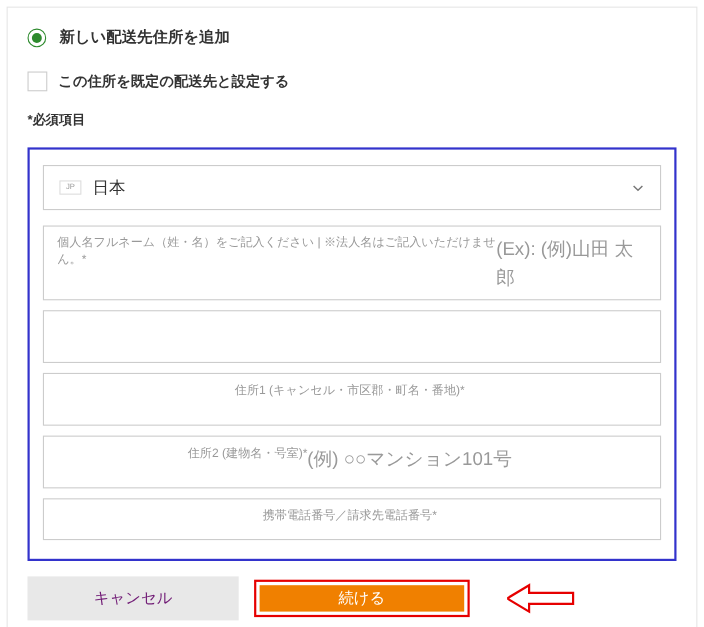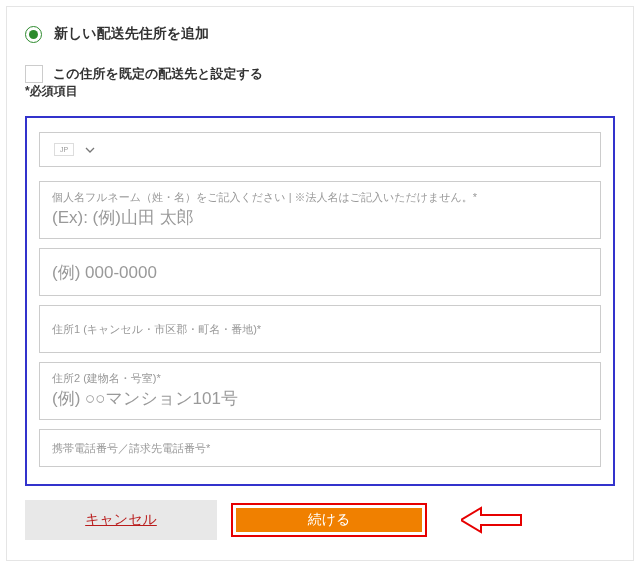--- a/index.html
+++ b/index.html
@@ -36,20 +36,21 @@
       width: 9px;
       height: 9px;
       border-radius: 50%;
       background: #2d8a2d;
     }
     .header-title { font-weight: bold; font-size: 14px; }
     .checkbox-row {
       display: flex;
       align-items: center;
       gap: 10px;
+      margin-bottom: 18px;
     }
     .checkbox {
       width: 18px;
       height: 18px;
       border: 1px solid #ccc;
       background: #fff;
     }
     .checkbox-label { font-weight: bold; font-size: 13px; }
     .required-note { font-size: 12px; font-weight: bold; margin-bottom: 16px; }
 
@@ -92,21 +93,21 @@
     }
     .chevron svg { width: 12px; height: 12px; }
 
     .field {
       border: 1px solid #ccc;
       background: #fff;
       padding: 8px 16px 7px 12px;
       margin-bottom: 9px;
       min-height: 48px;
       display: flex;
-      flex-direction: column;
+      flex-direction: row;
       justify-content: center;
       cursor: text;
     }
     .field-single { min-height: 38px; }
     .field-label {
       color: #999;
       font-size: 11px;
       line-height: 1.4;
     }
     .field-hint {
@@ -124,22 +125,21 @@
       flex: 0 0 192px;
       height: 40px;
       display: flex;
       align-items: center;
       justify-content: center;
       font-size: 14px;
       cursor: pointer;
     }
     .btn-cancel {
       background: #e8e8e8;
-      color: #b91c1c;
-      text-decoration: underline;
+      color: #701a75;
     }
     .btn-continue-wrap {
       border: 2px solid #e60000;
       padding: 3px;
       display: inline-block;
     }
     .btn-continue {
       background: #f08000;
       color: #fff;
       width: 186px;
@@ -166,34 +166,34 @@
     <div class="checkbox"></div>
     <div class="checkbox-label">この住所を既定の配送先と設定する</div>
   </div>
 
   <div class="required-note">*必須項目</div>
 
   <div class="form-box">
 
     <div class="country-select">
       <div class="flag">JP</div>
+      <div class="country-name">日本</div>
       <div class="chevron">
         <svg viewBox="0 0 12 12">
             <path d="M2 4 L6 8 L10 4" stroke="#777" stroke-width="1.3" fill="none"></path>
           </svg>
       </div>
     </div>
 
     <div class="field">
       <div class="field-label">個人名フルネーム（姓・名）をご記入ください | ※法人名はご記入いただけません。*</div>
       <div class="field-hint">(Ex): (例)山田 太郎</div>
     </div>
 
     <div class="field">
-      <div class="field-hint">(例) 000-0000</div>
     </div>
 
     <div class="field">
       <div class="field-label">住所1 (キャンセル・市区郡・町名・番地)*</div>
     </div>
 
     <div class="field">
       <div class="field-label">住所2 (建物名・号室)*</div>
       <div class="field-hint">(例) ○○マンション101号</div>
     </div>

